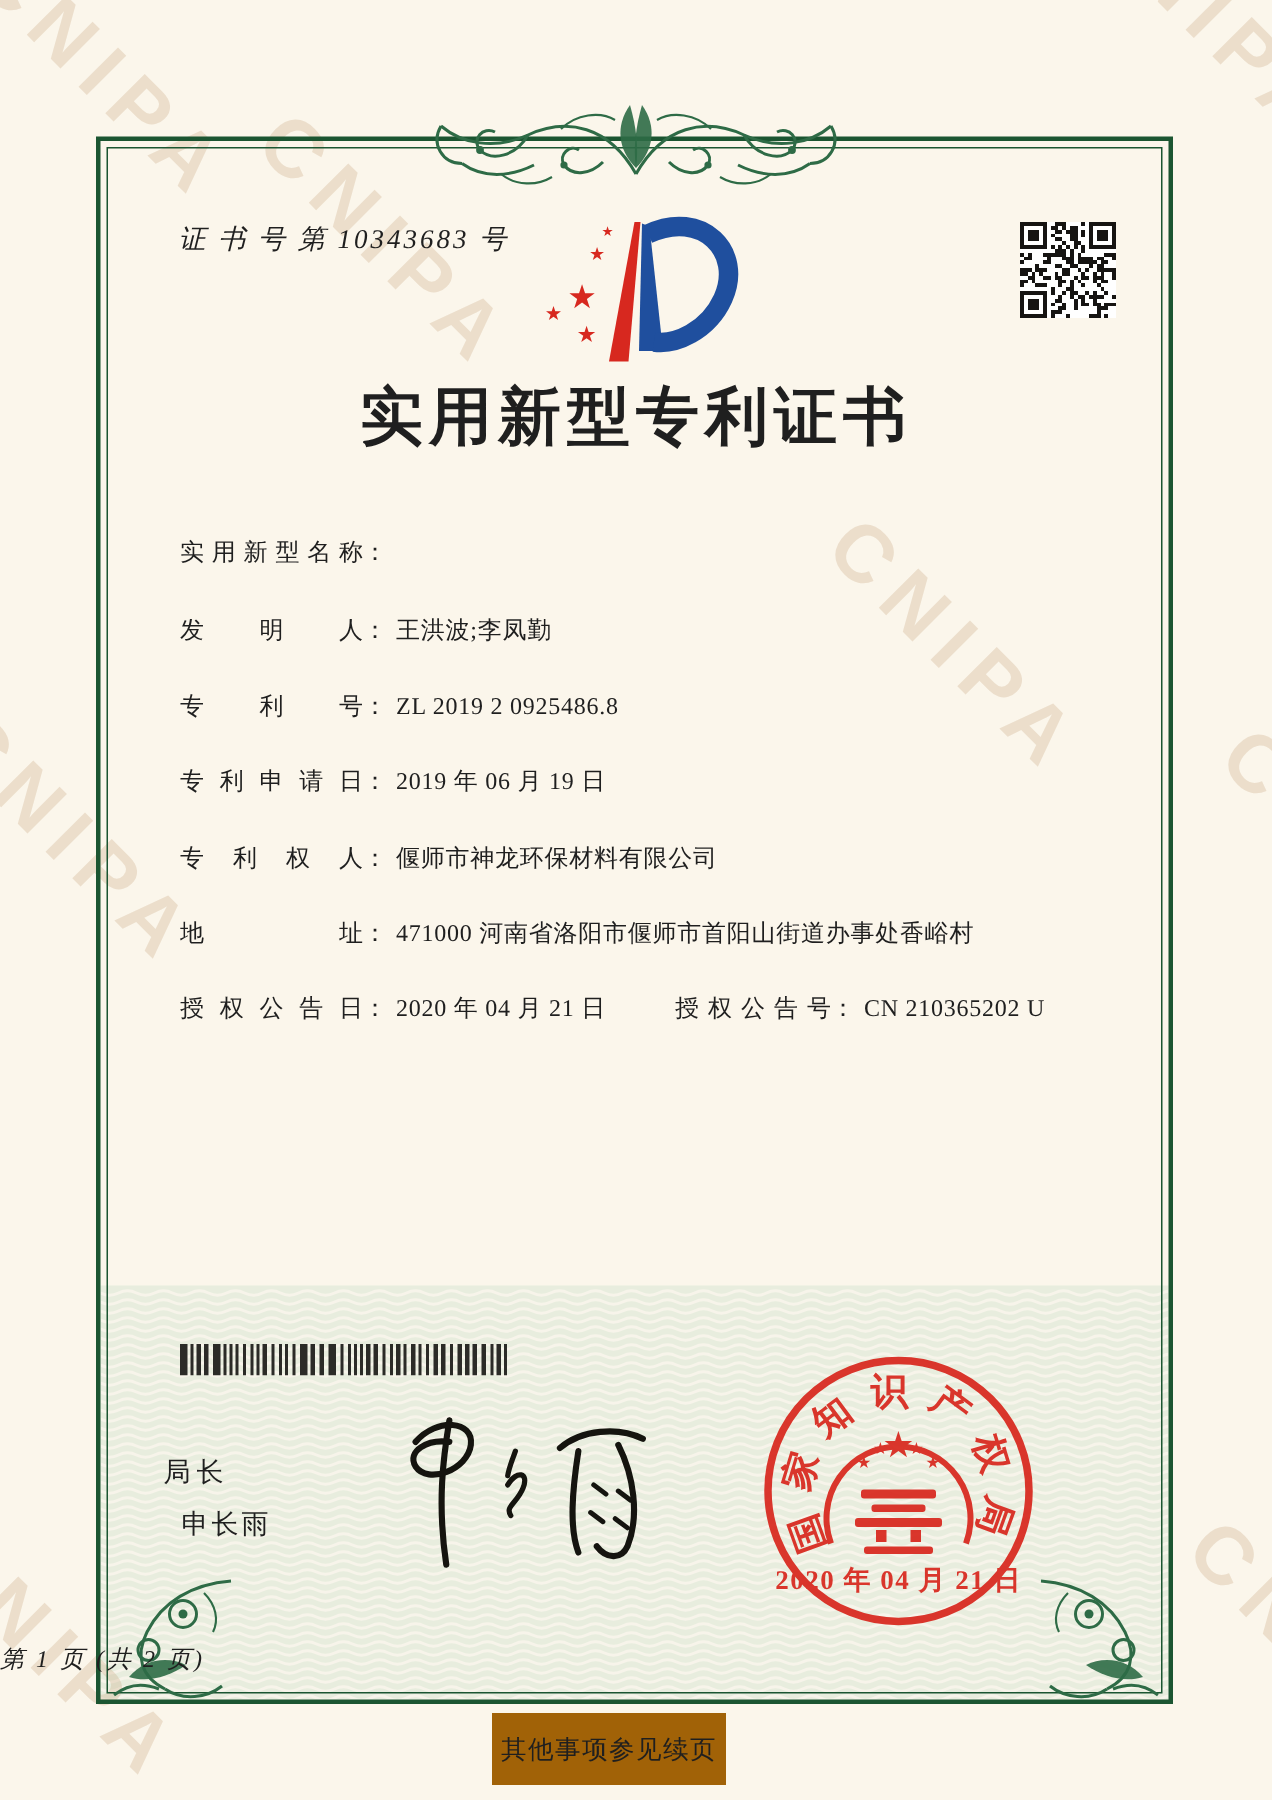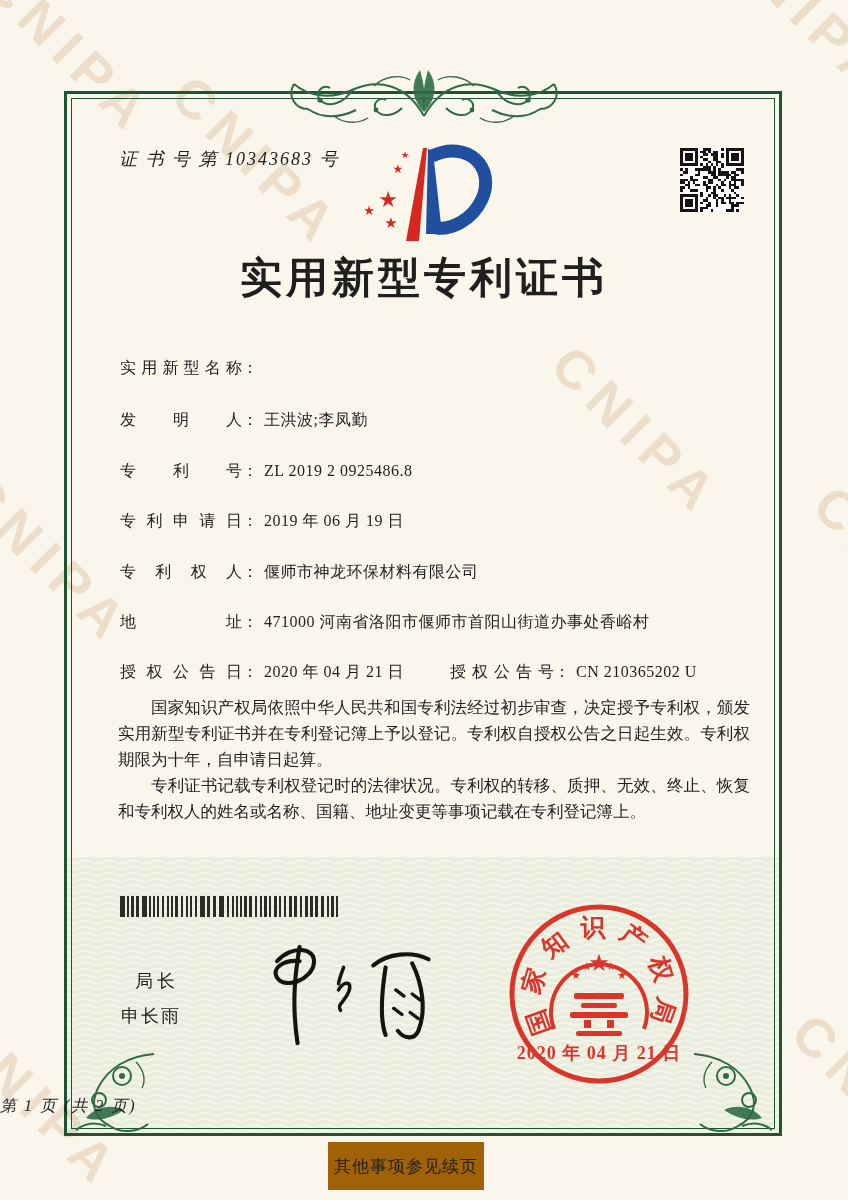--- a/index.html
+++ b/index.html
@@ -38,21 +38,21 @@
   .grant-no .lbl{width:104px;}
 
   .paras{position:absolute;left:118px;top:695px;width:632px;z-index:5;font-size:16.5px;
          line-height:26px;text-align:justify;}
   .paras p{margin:0;text-indent:2em;}
 
   .barcode{position:absolute;left:120px;top:896px;width:226px;height:21px;z-index:5;
            font-size:0;white-space:nowrap;overflow:hidden;}
   .barcode i{display:inline-block;height:100%;background:#2b2b27;}
 
-  .officer-title{position:absolute;left:135px;top:969px;font-size:18px;letter-spacing:4px;z-index:5;}
+  .officer-title{position:absolute;left:109px;top:969px;font-size:18px;letter-spacing:4px;z-index:5;}
   .officer-name{position:absolute;left:121px;top:1004px;font-size:18px;letter-spacing:2px;z-index:5;}
   .signature{position:absolute;left:232px;top:936px;width:215px;height:114px;z-index:5;}
 
   .seal{position:absolute;left:506px;top:901px;width:186px;height:186px;z-index:6;opacity:.93;}
 
   .page-number{position:absolute;left:0;right:36px;top:1096px;
                font-size:16px;letter-spacing:2px;z-index:5;font-style:italic;}
   .footer-box{position:absolute;left:328px;top:1142px;width:156px;height:48px;background:#a16207;
               display:flex;align-items:center;justify-content:center;z-index:5;font-size:17px;letter-spacing:1px;}
 </style>
@@ -413,24 +413,20 @@
     <span class="lbl">授权公告日</span>
       <span class="colon">：</span>
     <span class="val">2020 年 04 月 21 日</span>
     <span class="grant-no">
       <span class="lbl">授权公告号</span>
         <span class="colon">：</span>
       <span class="val">CN 210365202 U</span>
     </span>
   </div>
 
-  <div class="paras">
-    <p>国家知识产权局依照中华人民共和国专利法经过初步审查，决定授予专利权，颁发实用新型专利证书并在专利登记簿上予以登记。专利权自授权公告之日起生效。专利权期限为十年，自申请日起算。</p>
-    <p>专利证书记载专利权登记时的法律状况。专利权的转移、质押、无效、终止、恢复和专利权人的姓名或名称、国籍、地址变更等事项记载在专利登记簿上。</p>
-  </div>
 
   <div class="barcode" id="barcode"><i style="width: 5px; margin-right: 2px;"></i><i style="width: 2px; margin-right: 2px;"></i><i style="width: 3px; margin-right: 2px;"></i><i style="width: 3px; margin-right: 3px;"></i><i style="width: 5px; margin-right: 2px;"></i><i style="width: 2px; margin-right: 2px;"></i><i style="width: 2px; margin-right: 2px;"></i><i style="width: 2px; margin-right: 3px;"></i><i style="width: 2px; margin-right: 3px;"></i><i style="width: 2px; margin-right: 2px;"></i><i style="width: 2px; margin-right: 2px;"></i><i style="width: 3px; margin-right: 3px;"></i><i style="width: 2px; margin-right: 3px;"></i><i style="width: 2px; margin-right: 2px;"></i><i style="width: 2px; margin-right: 3px;"></i><i style="width: 2px; margin-right: 3px;"></i><i style="width: 5px; margin-right: 2px;"></i><i style="width: 3px; margin-right: 3px;"></i><i style="width: 3px; margin-right: 3px;"></i><i style="width: 5px; margin-right: 3px;"></i><i style="width: 2px; margin-right: 3px;"></i><i style="width: 2px; margin-right: 2px;"></i><i style="width: 2px; margin-right: 2px;"></i><i style="width: 2px; margin-right: 2px;"></i><i style="width: 3px; margin-right: 2px;"></i><i style="width: 3px; margin-right: 3px;"></i><i style="width: 2px; margin-right: 3px;"></i><i style="width: 2px; margin-right: 2px;"></i><i style="width: 3px; margin-right: 2px;"></i><i style="width: 2px; margin-right: 3px;"></i><i style="width: 3px; margin-right: 2px;"></i><i style="width: 2px; margin-right: 3px;"></i><i style="width: 2px; margin-right: 3px;"></i><i style="width: 3px; margin-right: 2px;"></i><i style="width: 3px; margin-right: 3px;"></i><i style="width: 2px; margin-right: 3px;"></i><i style="width: 3px; margin-right: 2px;"></i><i style="width: 3px; margin-right: 2px;"></i><i style="width: 3px; margin-right: 3px;"></i><i style="width: 3px; margin-right: 3px;"></i><i style="width: 2px; margin-right: 2px;"></i><i style="width: 3px; margin-right: 2px;"></i><i style="width: 2px; margin-right: 2px;"></i></div>
 
   <div class="officer-title">局长</div>
   <div class="officer-name">申长雨</div>
   <svg class="signature" viewBox="0 0 210 110" fill="none" stroke="#15140f" stroke-width="4" stroke-linecap="round" stroke-linejoin="round">
     <path d="M66,10 C62,34 58,64 64,104"></path>
     <path d="M44,24 C58,8 82,10 80,26 C78,42 52,52 44,40 C38,30 52,22 66,24"></path>
     <path d="M109,30 C107,36 105,40 104,46" stroke-width="3.4"></path>
     <path d="M104,52 C110,42 118,44 114,54 C110,64 102,66 106,72" stroke-width="3.4"></path>

